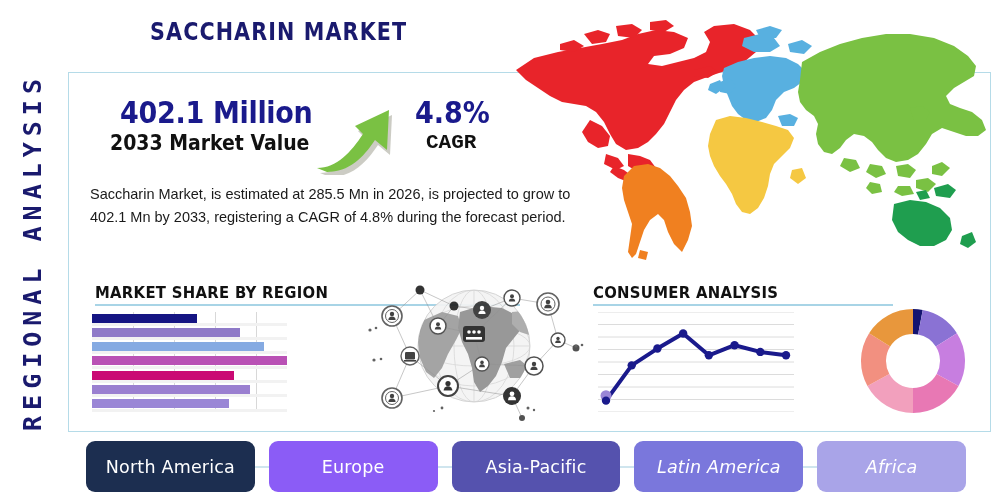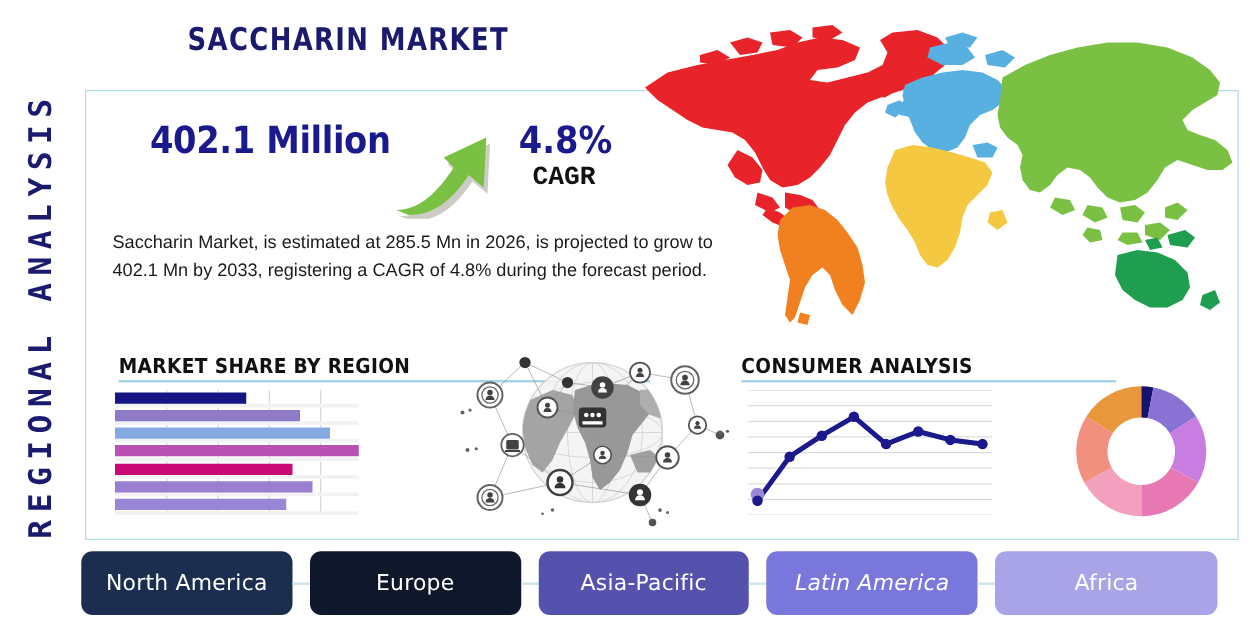--- a/index.html
+++ b/index.html
@@ -86,21 +86,21 @@
   
   #network-globe{position:absolute;left:362px;top:268px;width:225px;height:155px;opacity:.92;}
 
   
   #line-chart{position:absolute;left:598px;top:312px;width:196px;height:100px;}
 
   
   #donut-chart{position:absolute;left:858px;top:306px;width:110px;height:110px;}
 
   
-  #region-tabs{position:absolute;left:65px;top:441px;width:900px;height:51px;}
+  #region-tabs{position:absolute;left:86px;top:441px;width:900px;height:51px;}
   .region-tab{
     position:absolute;top:0;height:51px;border-radius:9px;
     display:flex;align-items:center;justify-content:center;
     color:#fff;font-size:17.5px;letter-spacing:.2px;
     font-family:"DejaVu Sans","Liberation Sans",sans-serif;
     white-space:nowrap;box-sizing:border-box;
   }
   .tab-connector{position:absolute;top:25px;height:1.5px;width:14px;background:#cfe5ee;}
 </style>
 </head>
@@ -173,20 +173,21 @@
       <path fill="#1f9e4f" d="M396,196 L412,192 L428,194 L442,200 L452,210 L454,222
         L448,232 L436,238 L422,238 L410,232 L400,224 L394,212 Z"></path>
       <path fill="#1f9e4f" d="M436,180 L450,176 L458,182 L452,190 L438,188 Z"></path>
       <path fill="#1f9e4f" d="M464,228 L474,224 L478,234 L470,240 L462,236 Z"></path>
       <path fill="#1f9e4f" d="M418,184 L428,182 L432,190 L422,192 Z"></path>
     </svg>
   </div>
 
   <div id="stats-row">
     <div id="market-value-number">402.1 Million</div>
+    <div id="market-value-label">2033 Market Value</div>
     <div id="growth-arrow">
       <svg viewBox="0 0 100 85" width="100" height="85">
         <path d="M2,80 C22,80 36,64 48,46 L40,38 L74,22 L72,62 L60,52 C48,70 34,84 12,84 Z" fill="#9a9a8a" opacity=".5" transform="translate(3,3)"></path>
         <path d="M2,78 C22,78 36,62 48,44 L40,36 L74,20 L72,60 L60,50 C48,68 34,82 12,82 Z" fill="#7ac143"></path>
       </svg>
     </div>
     <div id="cagr-number">4.8%</div>
     <div id="cagr-label">CAGR</div>
   </div>
 
@@ -387,22 +388,22 @@
         <path d="M 100.5679473622809 80.0511910532892 A 52 52 0 0 1 55 107 L 55 82 A 27 27 0 0 0 78.66028036118432 68.00734920074632 Z" fill="#e878b4"></path>
         <path d="M 55 107 A 52 52 0 0 1 9.432052637719103 80.05119105328922 L 31.33971963881569 68.00734920074632 A 27 27 0 0 0 55 82 Z" fill="#f2a0bd"></path>
         <path d="M 9.432052637719103 80.05119105328922 A 52 52 0 0 1 11.094947873895208 27.137006661092187 L 32.20314601144559 40.5326765355671 A 27 27 0 0 0 31.33971963881569 68.00734920074632 Z" fill="#f29080"></path>
         <path d="M 11.094947873895208 27.137006661092187 A 52 52 0 0 1 54.99999999999999 3 L 54.99999999999999 28 A 27 27 0 0 0 32.20314601144559 40.5326765355671 Z" fill="#e8973c"></path>
       </svg>
   </div>
 
   <div id="region-tabs">
       <div class="region-tab" style="left: 0px; width: 168.8px; background: rgb(28, 46, 80);">North America</div>
       <div class="tab-connector" style="left: 168.8px;"></div>
-      <div class="region-tab" style="left: 182.8px; width: 168.8px; background: #0f172a;">Europe</div>
+      <div class="region-tab" style="left: 182.8px; width: 168.8px; background: #8b5cf6;">Europe</div>
       <div class="tab-connector" style="left: 351.6px;"></div>
       <div class="region-tab" style="left: 365.6px; width: 168.8px; background: rgb(85, 82, 174);">Asia-Pacific</div>
       <div class="tab-connector" style="left: 534.4px;"></div>
       <div class="region-tab" style="left: 548.4px; width: 168.8px; background: rgb(122, 119, 220); font-style: italic;">Latin America</div>
       <div class="tab-connector" style="left: 717.2px;"></div>
-      <div class="region-tab" style="left: 731.2px; width: 178px; background: rgb(169, 164, 232);">Africa</div>
+      <div class="region-tab" style="left: 731.2px; width: 149px; background: rgb(169, 164, 232); font-style: italic;">Africa</div>
     </div>
 
 </div>
 
 </body></html>

